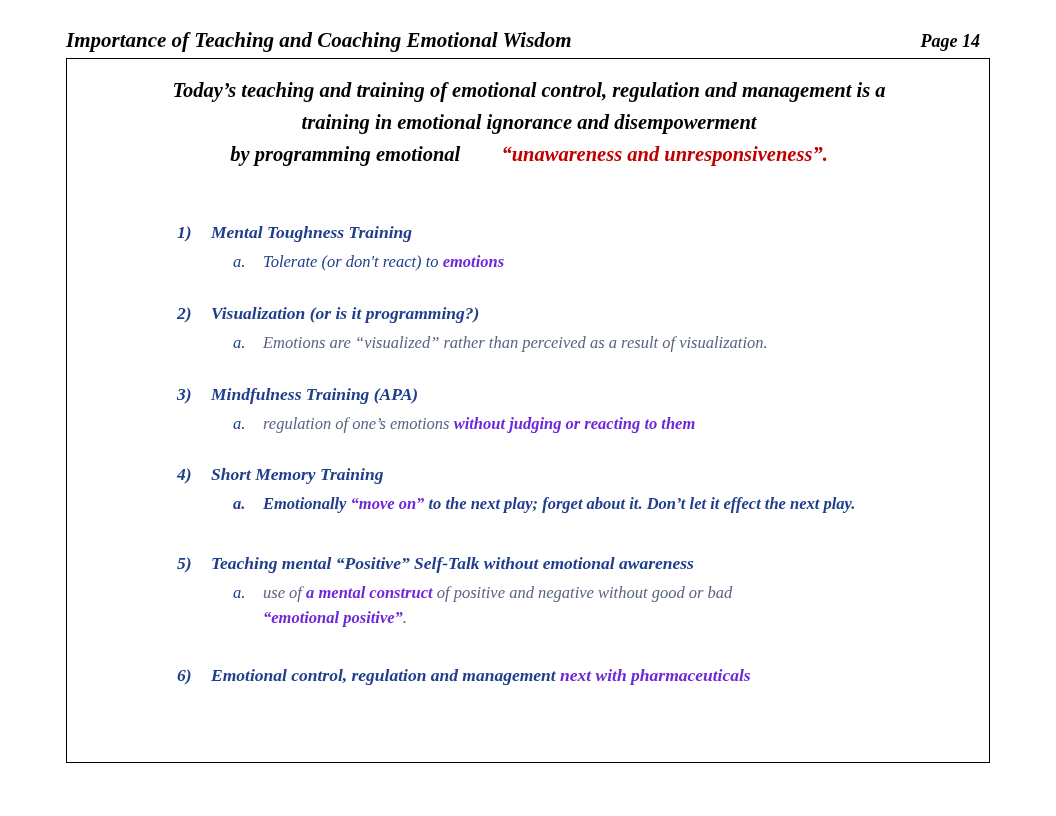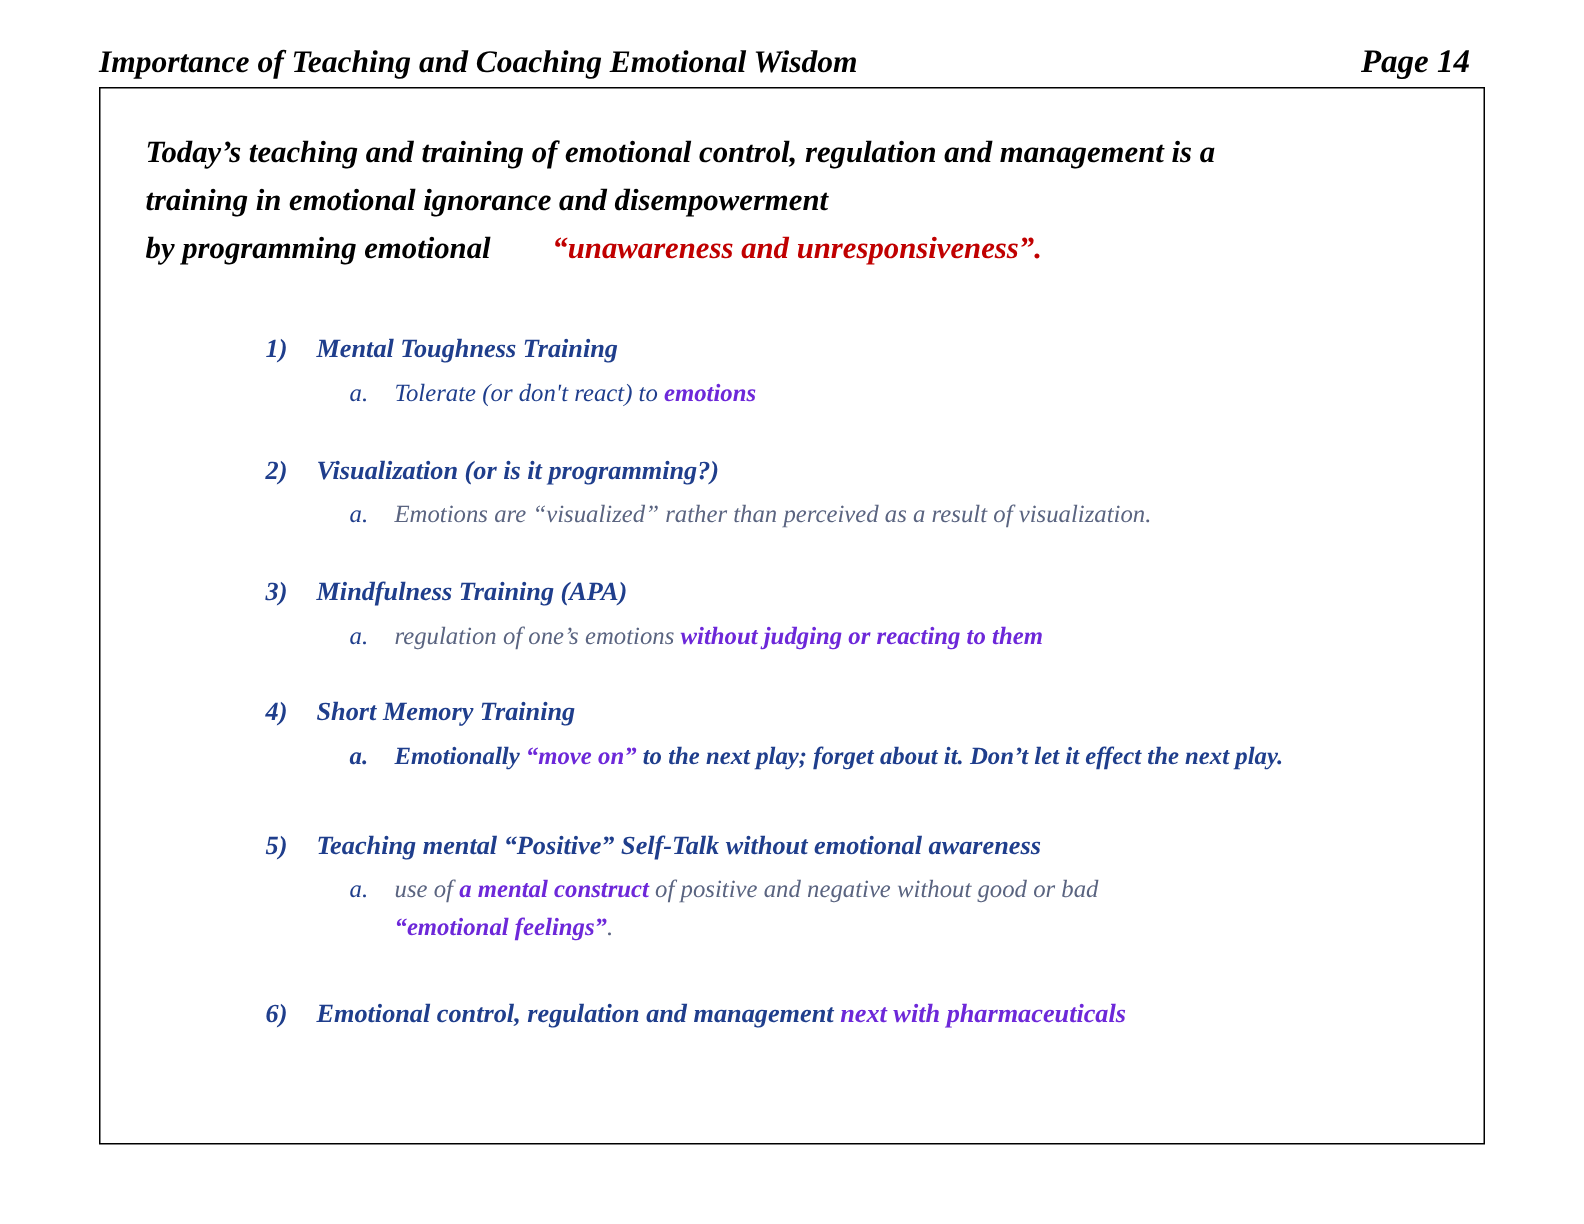--- a/index.html
+++ b/index.html
@@ -29,42 +29,42 @@
     justify-content: space-between;
   }
   .header-title {
     font-size: 21px;
     font-weight: bold;
     font-style: italic;
     color: #000000;
     white-space: nowrap;
   }
   .header-page {
-    font-size: 22px;
+    font-size: 18px;
     font-weight: bold;
     font-style: italic;
     color: #000000;
     white-space: nowrap;
     padding-right: 10px;
   }
   .frame {
     position: absolute;
     top: 58px;
     left: 66px;
     width: 924px;
     height: 705px;
     border: 1px solid #000000;
     box-sizing: border-box;
   }
   .intro {
     position: absolute;
-    top: 28px;
+    top: 16px;
     left: 30px;
     width: 864px;
-    text-align: left;
+    text-align: center;
     font-size: 20.5px;
     font-weight: bold;
     font-style: italic;
     line-height: 1.55;
     color: #000000;
   }
   .intro .red {
     color: #C00000;
     margin-left: 36px;
   }
@@ -198,21 +198,21 @@
 
       <div class="gap-4"></div>
 
       <div class="item item-5">
         <div class="item-main">
           <span class="item-num">5)</span>
           <span class="item-text">Teaching  mental “Positive” Self-Talk without emotional awareness</span>
         </div>
         <div class="sub sub-5">
           <span class="sub-letter blue">a.</span>
-          <span class="sub-text"><span>use of </span><span class="redb">a mental construct</span><span> of positive and negative without good or bad </span><br><span class="redb">“emotional feelings”</span><span>.</span></span>
+          <span class="sub-text"><span>use of </span><span class="redb">a mental construct</span><span> of positive and negative without good or bad </span><br><span class="redb">“emotional positive”</span><span>.</span></span>
         </div>
       </div>
 
       <div class="gap-5"></div>
 
       <div class="item">
         <div class="item-main">
           <span class="item-num">6)</span>
           <span class="item-text"><span>Emotional control, regulation and management </span><span class="redb">next with pharmaceuticals</span></span>
         </div>

